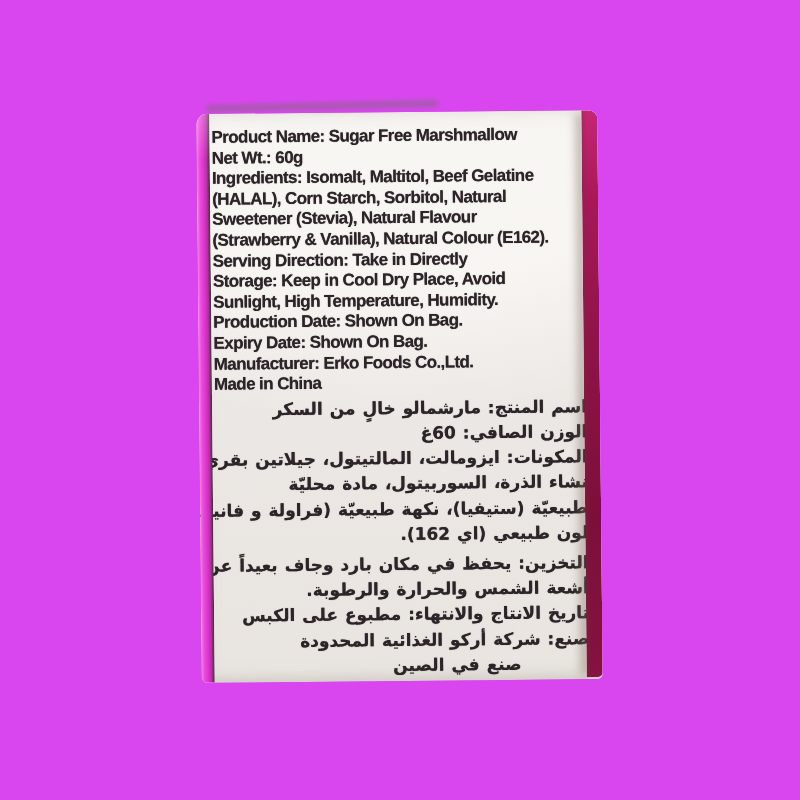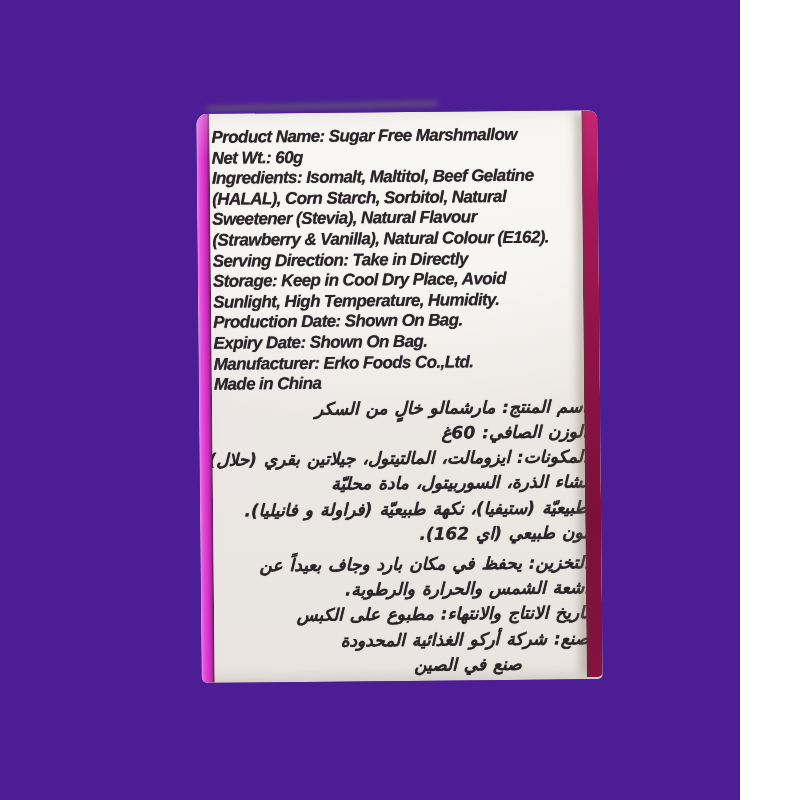--- a/index.html
+++ b/index.html
@@ -1,18 +1,18 @@
 <!DOCTYPE html>
 <html><head>
 <meta charset="utf-8">
 <style>
   html,body { margin:0; padding:0; background:#ffffff; }
   .scene {
-    position:relative; width:740px; height:800px; overflow:hidden;
-    background:#4c1d95; font-family:"Liberation Sans", sans-serif;font-style:italic;
+    position:relative; width:800px; height:800px; overflow:hidden;
+    background:#d946ef; font-family:"Liberation Sans", sans-serif;
   }
   
   .crease {
     position:absolute; left:206px; top:103px; width:232px; height:6px;
     background:rgba(115,108,105,0.55); filter:blur(2.6px);
     transform:rotate(-1.3deg); border-radius:3px;
   }
   
   .bag {
     position:absolute; left:199px; top:112px; width:401px; height:569px;

